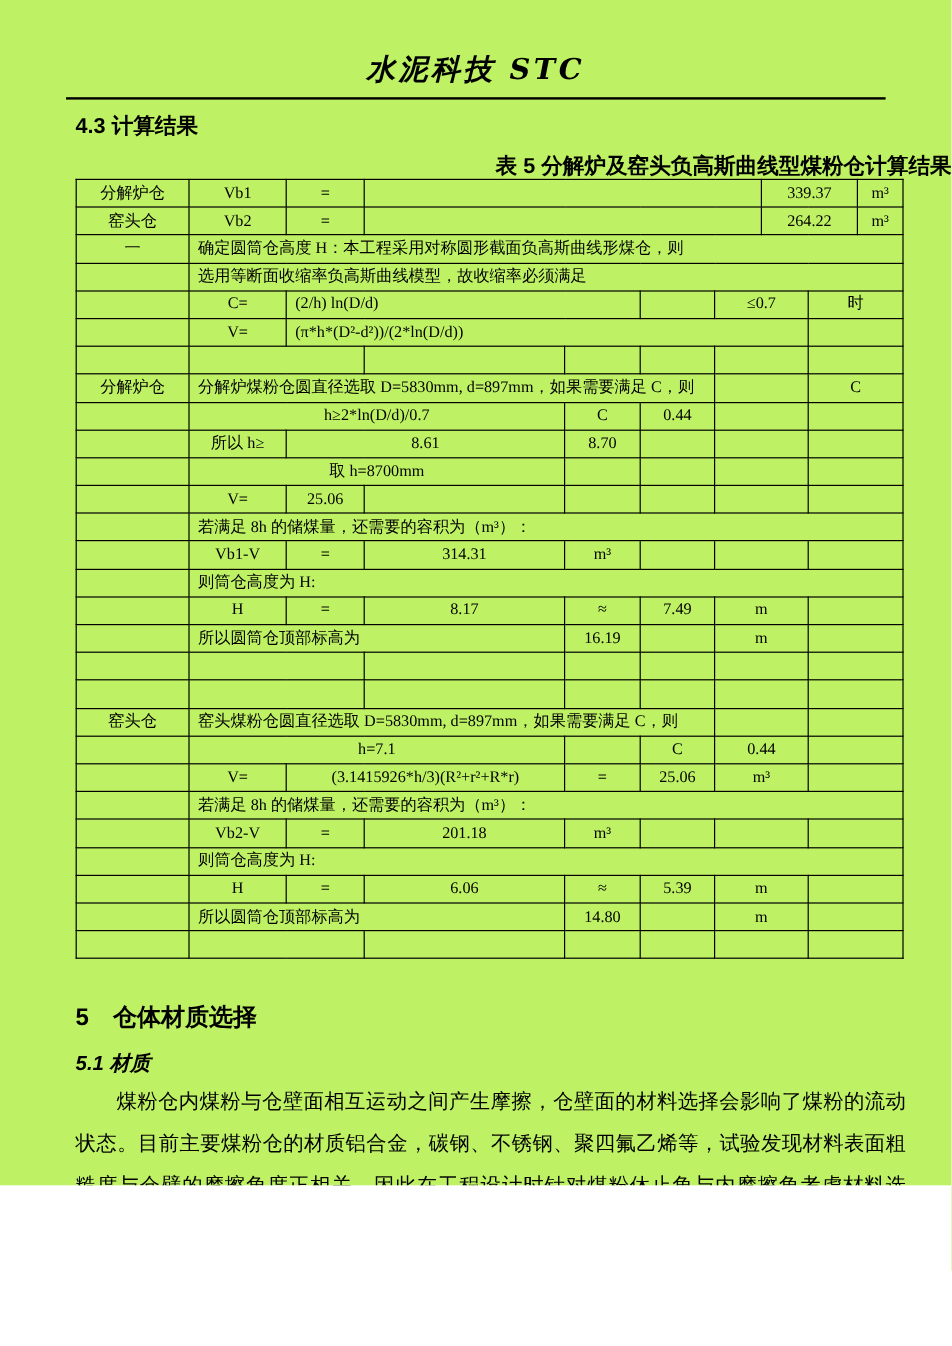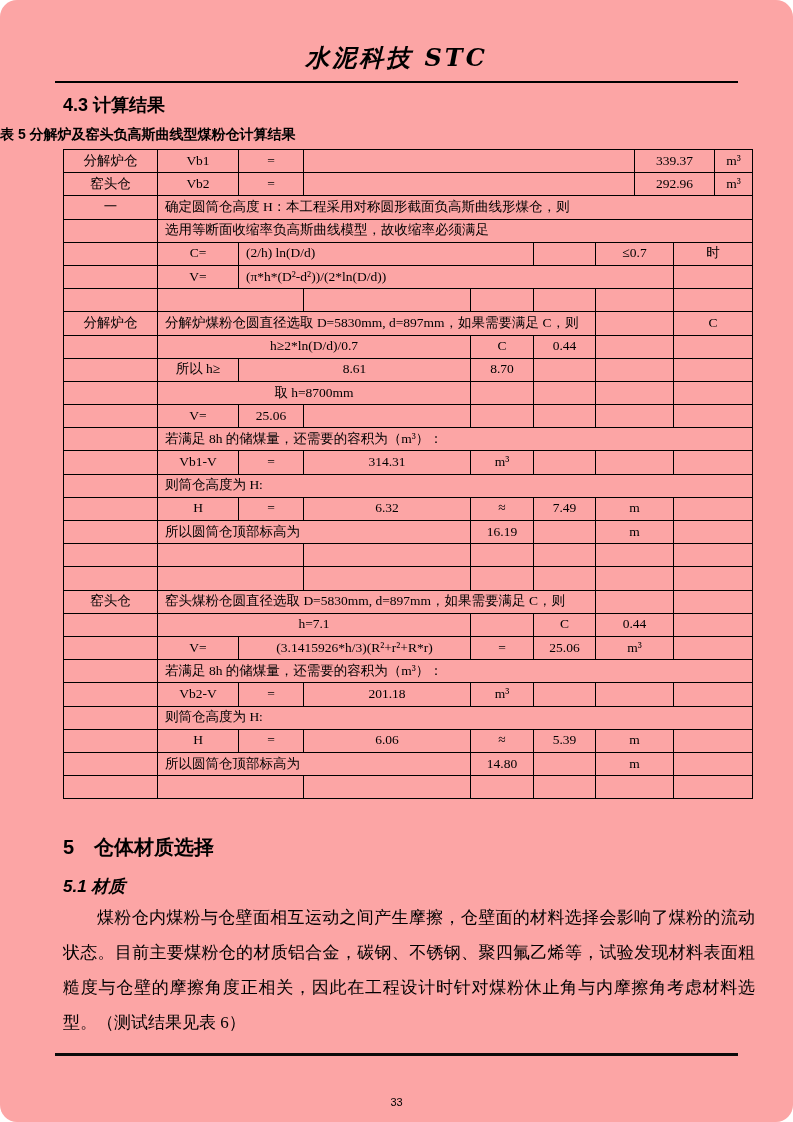--- a/index.html
+++ b/index.html
@@ -1,45 +1,44 @@
 <!DOCTYPE html>
 <html><head>
 <meta charset="utf-8">
 <style>
   html,body{margin:0;padding:0;background:#fff;}
   .page{
     position:relative;
-    width:793px;height:1122px;
-    background:#fca5a5;
+    width:793px;height:988px;
+    background:#bef264;
     font-family:"Liberation Serif",serif;
     color:#000;
     overflow:hidden;
-    border-radius:17px;
   }
   .journal-title{
     position:absolute;top:42px;left:0;width:100%;
     text-align:center;
     font-family:"DejaVu Serif",serif;
     font-style:italic;font-weight:bold;
     font-size:24px;letter-spacing:3px;
   }
   .head-rule{
     position:absolute;top:81px;left:55px;width:683px;height:2px;
     background:#000;
   }
   .sec43-title{
     position:absolute;top:93px;left:63px;
     font-family:"Liberation Sans",sans-serif;
     font-weight:bold;font-size:18px;
   }
   .table-caption{
     position:absolute;top:126px;left:0;width:100%;
-    text-align:left;
-    font-family:"Liberation Sans",sans-serif;
-    font-weight:bold;font-size:14px;
+    text-align:right;
+    font-family:"Liberation Sans",sans-serif;
+    font-weight:bold;font-size:18px;
   }
   .calc-table-wrap{position:absolute;top:149px;left:63px;}
   table.calc{
     border-collapse:collapse;table-layout:fixed;
     width:690px;
   }
   table.calc td{
     border:1px solid #000;
     height:22.2px;
     font-family:"Liberation Serif",serif;
@@ -118,21 +117,21 @@
             <td>=</td>
             <td colspan="4"></td>
             <td colspan="2">339.37</td>
             <td>m³</td>
           </tr>
           <tr>
             <td>窑头仓</td>
             <td>Vb2</td>
             <td>=</td>
             <td colspan="4"></td>
-            <td colspan="2">292.96</td>
+            <td colspan="2">264.22</td>
             <td>m³</td>
           </tr>
           <tr>
             <td>一</td>
             <td colspan="9" class="al-left">确定圆筒仓高度 H：本工程采用对称圆形截面负高斯曲线形煤仓，则</td>
           </tr>
           <tr>
             <td></td>
             <td colspan="9" class="al-left">选用等断面收缩率负高斯曲线模型，故收缩率必须满足</td>
           </tr>
@@ -215,21 +214,21 @@
             <td colspan="2"></td>
           </tr>
           <tr>
             <td></td>
             <td colspan="9" class="al-left">则筒仓高度为 H:</td>
           </tr>
           <tr>
             <td></td>
             <td>H</td>
             <td>=</td>
-            <td>6.32</td>
+            <td>8.17</td>
             <td>≈</td>
             <td>7.49</td>
             <td colspan="2">m</td>
             <td colspan="2"></td>
           </tr>
           <tr>
             <td></td>
             <td colspan="3" class="al-left">所以圆筒仓顶部标高为</td>
             <td>16.19</td>
             <td></td>

